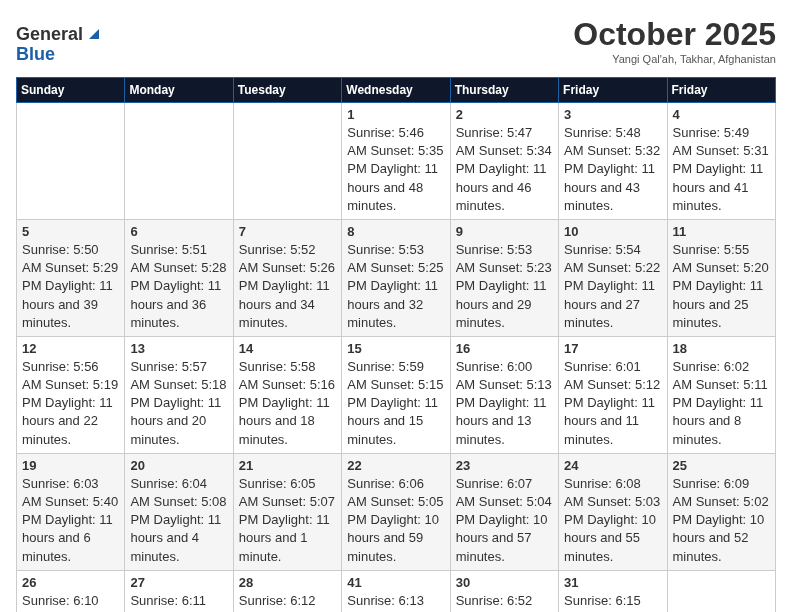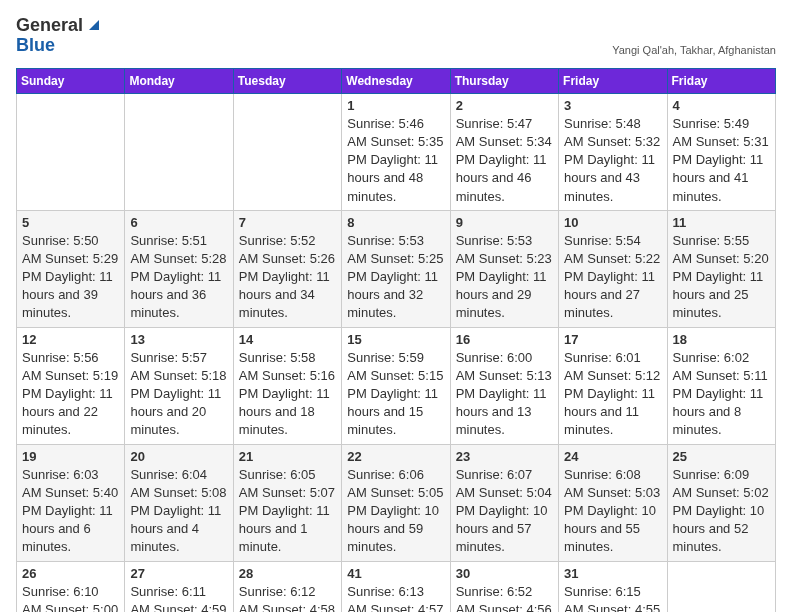--- a/index.html
+++ b/index.html
@@ -48,21 +48,21 @@
     .location-title {
       font-size: 11px;
       color: #555;
     }
     .calendar {
       width: 100%;
       border-collapse: collapse;
       border: 1px solid #ccc;
     }
     .calendar th {
-      background-color: #6d28d9;
+      background-color: #0f172a;
       color: #fff;
       font-size: 12px;
       padding: 5px 4px;
       text-align: left;
       border: 1px solid #1a5fa8;
       font-weight: bold;
     }
     .calendar td {
       border: 1px solid #ccc;
       vertical-align: top;
@@ -97,20 +97,21 @@
   <div class="logo">
     <div class="logo-line">
       <span class="logo-general">General</span>
       <svg width="18" height="18" viewBox="0 0 18 18" style="margin-left:2px;margin-bottom:2px;">
         <polygon points="4,14 14,14 14,4" fill="#1a5fa8"></polygon>
       </svg>
     </div>
     <span class="logo-blue">Blue</span>
   </div>
   <div class="title-section">
+    <div class="month-title">October 2025</div>
     <div class="location-title">Yangi Qal'ah, Takhar, Afghanistan</div>
   </div>
 </div>
 
 <table class="calendar">
   <thead>
     <tr>
     <th>Sunday</th>
         <th>Monday</th>
         <th>Tuesday</th>

